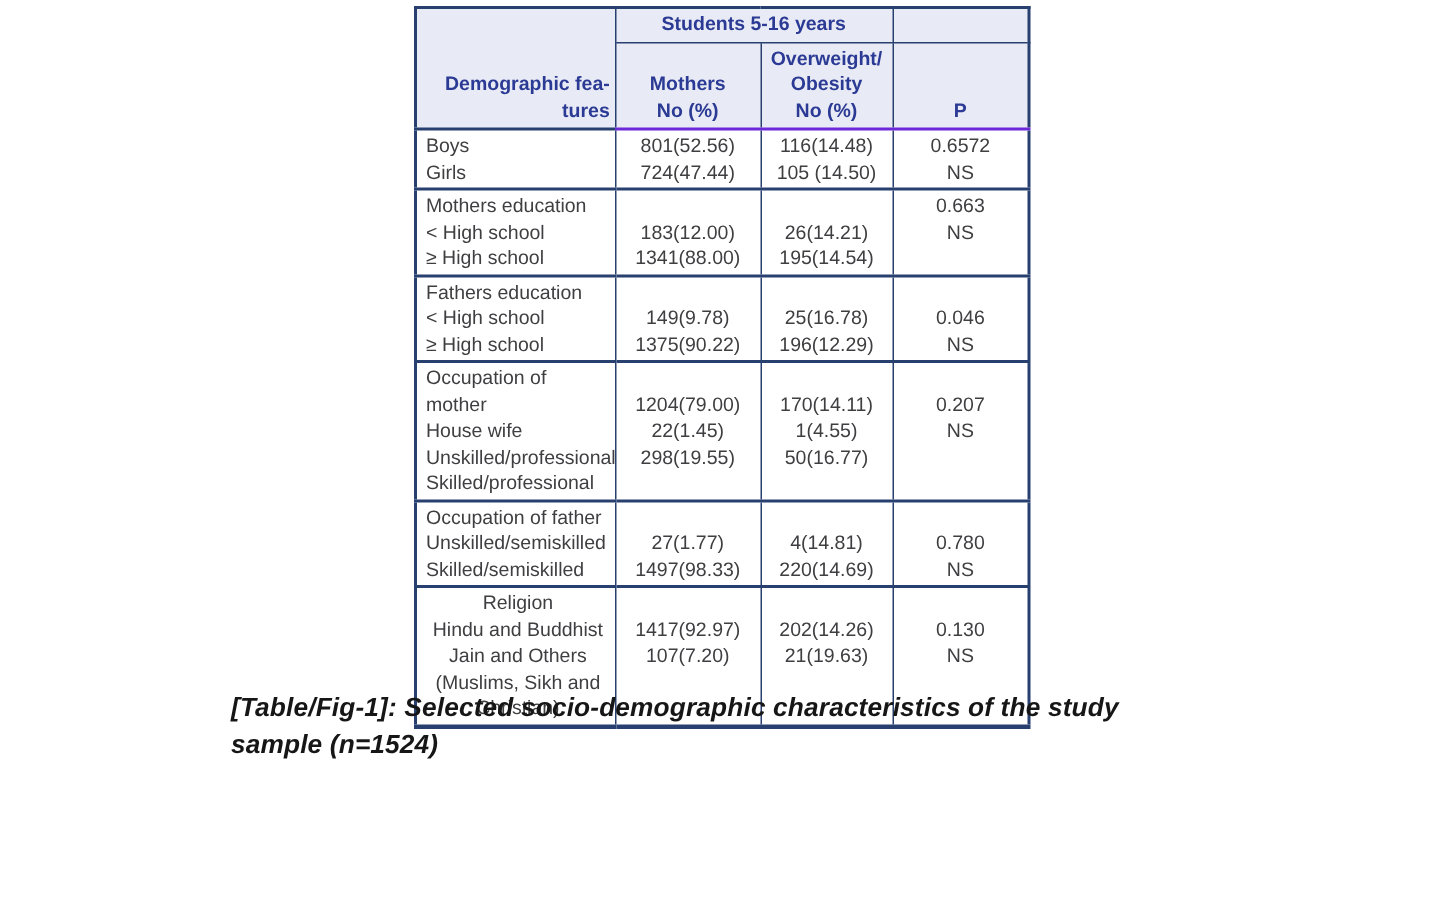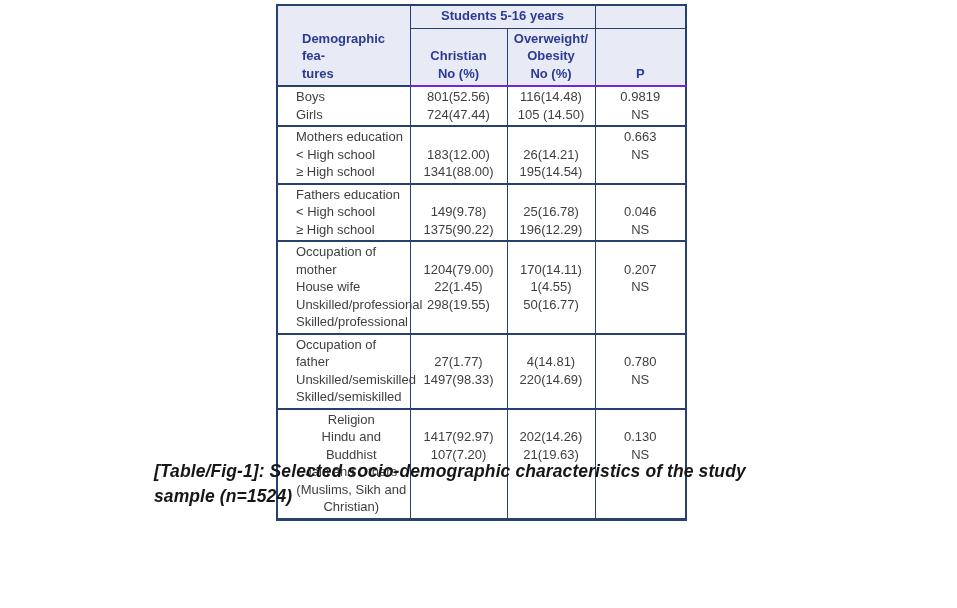--- a/index.html
+++ b/index.html
@@ -34,29 +34,29 @@
     background: #e8ebf5;
     color: #2b3a94;
     font-weight: bold;
     text-align: center;
     vertical-align: bottom;
     margin-left: 40px;
   }
   .fig-table thead tr.h1 { height: 23px; }
   .fig-table thead tr.h2 { height: 55px; }
   .fig-table thead th.feat-hdr {
-    text-align: left;
-    padding-left: 24px;
+    text-align: right;
+    padding-left: 10px;
     padding-bottom: 3px;
   }
   .fig-table thead th { padding-bottom: 3px; }
   .fig-table thead tr.h2 th { border-bottom: 2px solid #6d28d9; }
   .fig-table td.feat {
     text-align: left;
-    padding-left: 18px;
+    padding-left: 6px;
   }
   .fig-table td.num, .fig-table td.pval { text-align: center; }
   .fig-table { border: 2px solid #28406f; }
   .fig-table tbody td { border-top: 2px solid #28406f; }
   .fig-table tbody tr:last-child td { border-bottom: 3px solid #28406f; text-align: center; }
   .caption {
     position: absolute;
     left: 154px; top: 459px;
     width: 760px;
     font-size: 17.5px;
@@ -79,37 +79,37 @@
       <col class="c4">
   </colgroup>
   <thead>
     <tr class="h1">
       <th class="feat-hdr" rowspan="2">Demographic fea-
 tures</th>
       <th colspan="2">Students 5-16 years</th>
       <th></th>
     </tr>
     <tr class="h2">
-      <th>Christian
+      <th>Mothers
 No (%)</th>
       <th>Overweight/
 Obesity
 No (%)</th>
       <th>P</th>
     </tr>
   </thead>
   <tbody>
     <tr>
       <td class="feat">Boys
 Girls</td>
       <td class="num">801(52.56)
 724(47.44)</td>
       <td class="num">116(14.48)
 105 (14.50)</td>
-      <td class="pval">0.9819
+      <td class="pval">0.6572
 NS</td>
     </tr>
     <tr>
       <td class="feat">Mothers education
 &lt; High school
 ≥ High school</td>
       <td class="num">&nbsp;
 183(12.00)
 1341(88.00)</td>
       <td class="num">&nbsp;

